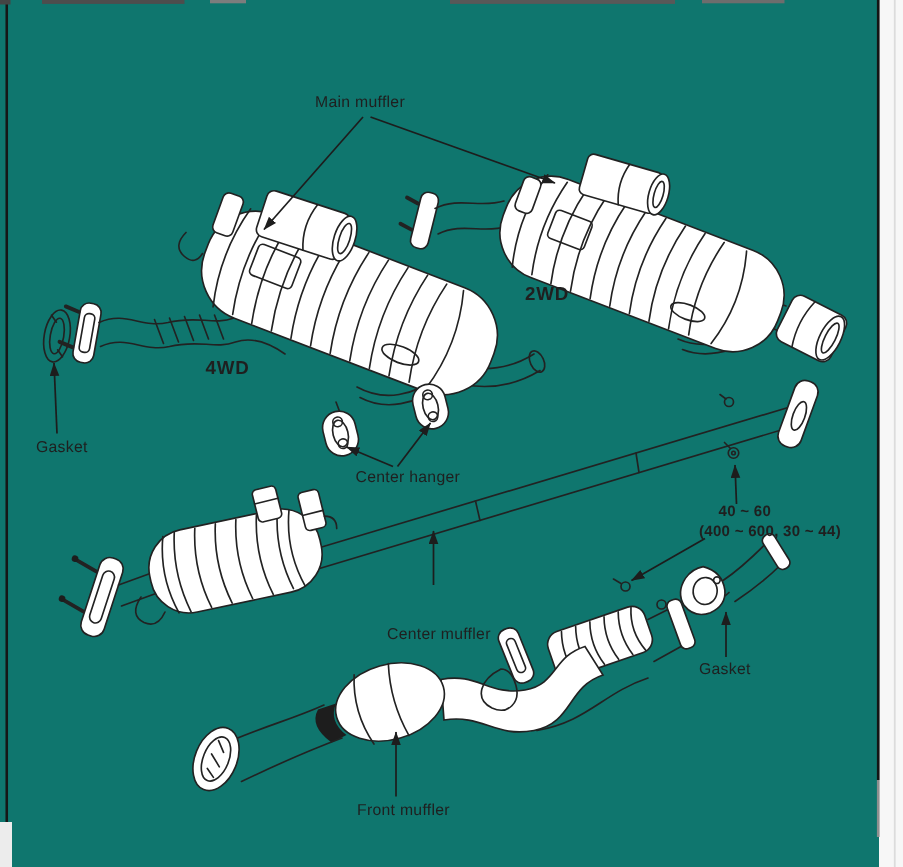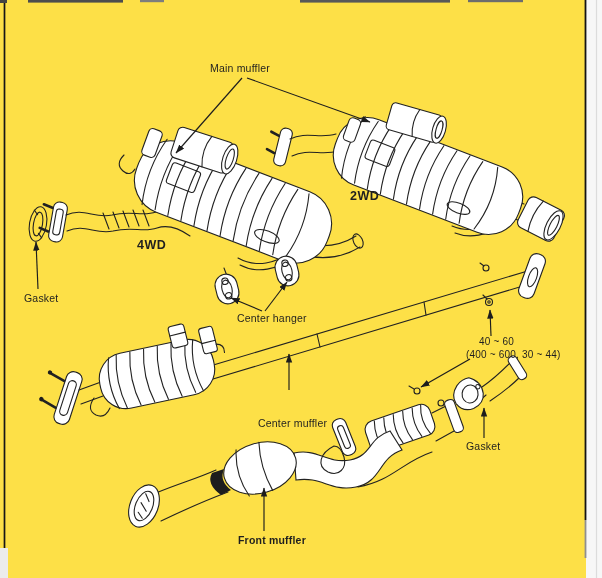--- a/index.html
+++ b/index.html
@@ -1,22 +1,22 @@
 <!DOCTYPE html>
 <html><head>
 <meta charset="utf-8">
 <style>
   html,body{margin:0;padding:0;background:#fff;}
-  #page{position:relative;width:602px;height:578px;background:#fde047;overflow:hidden;
+  #page{position:relative;width:602px;height:578px;background:#0f766e;overflow:hidden;
         font-family:"Liberation Sans",sans-serif;color:#1f1f1f;}
   #art{position:absolute;left:0;top:0;}
   #art *{vector-effect:none;}
   .lbl{position:absolute;white-space:nowrap;font-size:10.5px;color:#1f1f1f;letter-spacing:0.2px;}
   .lbl.big{font-size:12.5px;font-weight:bold;letter-spacing:0.5px;}
-  .lbl.torq{font-size:10px;font-weight:normal;}
+  .lbl.torq{font-size:10px;font-weight:bold;}
   svg .ln{stroke:#222;stroke-width:1.1;fill:none;stroke-linecap:round;}
   svg .paper{fill:#fff;stroke:#222;stroke-width:1.1;}
   svg .thick{stroke:#222;stroke-width:2.6;fill:none;stroke-linecap:round;}
   svg .fillink{fill:#1d1d1d;stroke:none;}
   svg .leader{stroke:#1d1d1d;stroke-width:1.15;fill:none;}
 </style>
 </head>
 <body>
 
 <div id="page">
@@ -253,15 +253,15 @@
 
 <div class="lbl" style="left:210px;top:62px;">Main muffler</div>
 <div class="lbl big" style="left:137px;top:238px;">4WD</div>
 <div class="lbl big" style="left:350px;top:189px;">2WD</div>
 <div class="lbl" style="left:24px;top:292px;">Gasket</div>
 <div class="lbl" style="left:237px;top:312px;">Center hanger</div>
 <div class="lbl" style="left:258px;top:390px;margin-top:27px;">Center muffler</div>
 <div class="lbl torq" style="left:479px;top:336px;">40 ~ 60</div>
 <div class="lbl torq" style="left:466px;top:349px;">(400 ~ 600, 30 ~ 44)</div>
 <div class="lbl" style="left:466px;top:440px;">Gasket</div>
-<div class="lbl" style="left:238px;top:534px;font-weight:bold;">Front muffler</div>
+<div class="lbl" style="left:238px;top:534px;">Front muffler</div>
 
 </div>
 
 </body></html>

